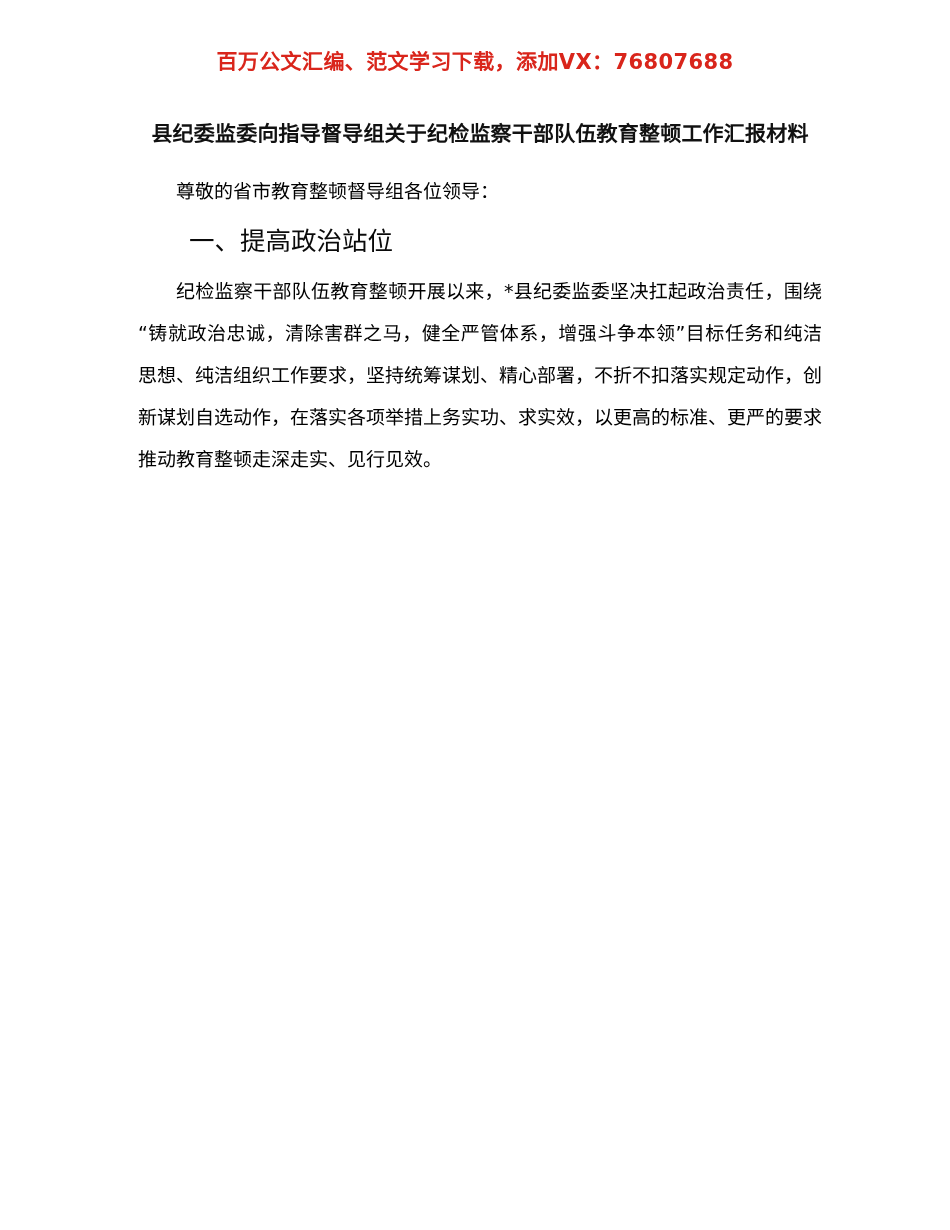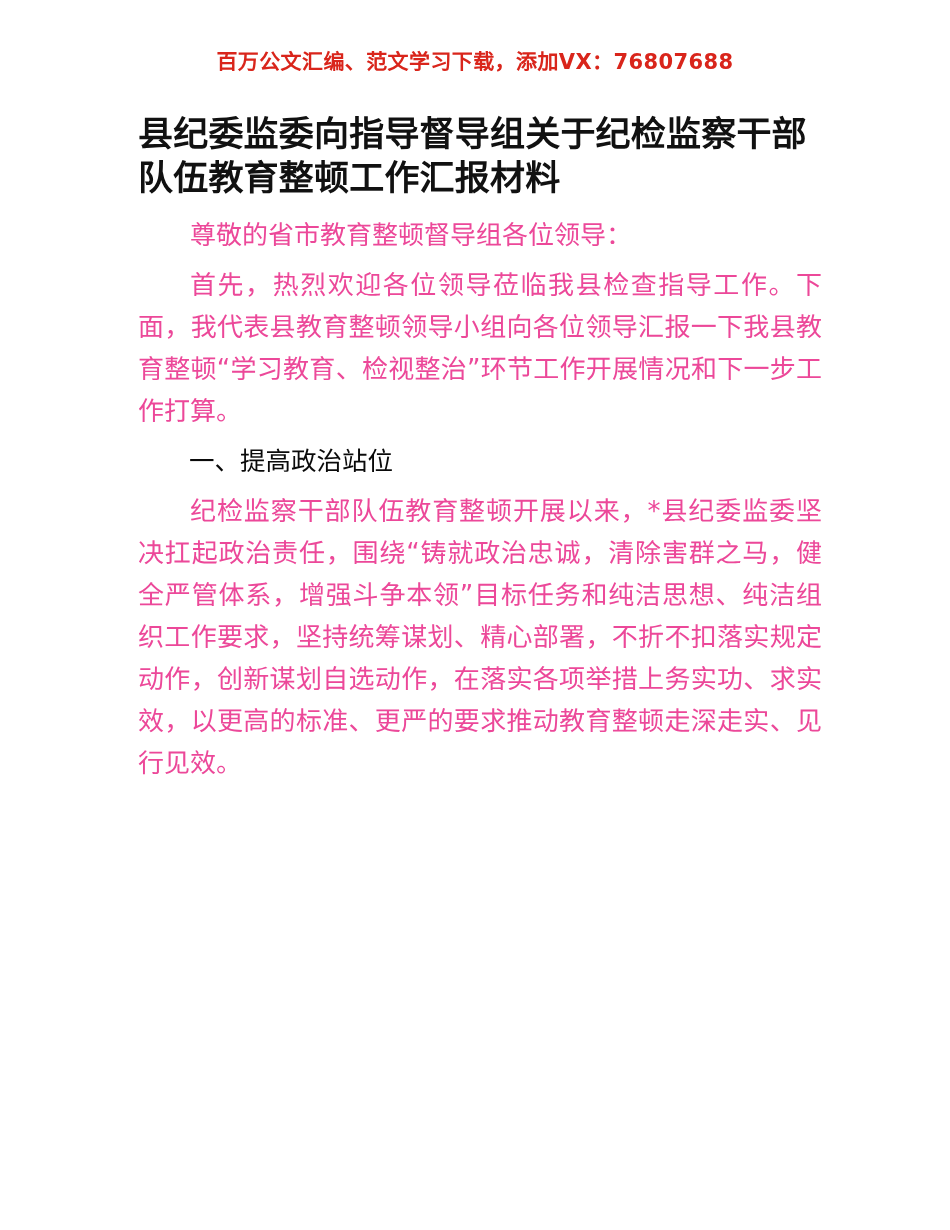--- a/index.html
+++ b/index.html
@@ -44,37 +44,37 @@
 
   
   .doc {
     position: absolute;
     top: 112px;
     left: 138px;
     width: 684px;
   }
 
   .doc-title {
-    font-size: 35px;
+    font-size: 21px;
     font-weight: 700;
     line-height: 44px;
-    text-align: left;
+    text-align: center;
     margin: 0 0 14px 0;
     letter-spacing: 0.2px;
     color: #111111;
   }
 
   p.para {
-    font-size: 26px;
+    font-size: 19px;
     line-height: 42px;
     margin: 0 0 8px 0;
     text-align: justify;
     text-justify: inter-ideograph;
     letter-spacing: 0px;
-    color: #ec4899;
+    color: #000000;
   }
   p.para.indent {
     text-indent: 2em;
   }
   p.heading {
     font-size: 25.5px;
     line-height: 42px;
     margin: 0 0 8px 0;
     text-indent: 2em;
     font-weight: 400;
@@ -92,21 +92,20 @@
   <div class="promo-bar">
     <span class="promo-text">百万公文汇编、范文学习下载，添加VX：76807688</span>
   </div>
 
   <div class="doc">
 
     <h1 class="doc-title">县纪委监委向指导督导组关于纪检监察干部队伍教育整顿工作汇报材料</h1>
 
     <p class="para salutation">尊敬的省市教育整顿督导组各位领导：</p>
 
-    <p class="para indent">首先，热烈欢迎各位领导莅临我县检查指导工作。下面，我代表县教育整顿领导小组向各位领导汇报一下我县教育整顿“学习教育、检视整治”环节工作开展情况和下一步工作打算。</p>
 
     <p class="heading">一、提高政治站位</p>
 
     <p class="para indent">纪检监察干部队伍教育整顿开展以来，*县纪委监委坚决扛起政治责任，围绕“铸就政治忠诚，清除害群之马，健全严管体系，增强斗争本领”目标任务和纯洁思想、纯洁组织工作要求，坚持统筹谋划、精心部署，不折不扣落实规定动作，创新谋划自选动作，在落实各项举措上务实功、求实效，以更高的标准、更严的要求推动教育整顿走深走实、见行见效。</p>
 
 
   </div>
 
 </div>
 

